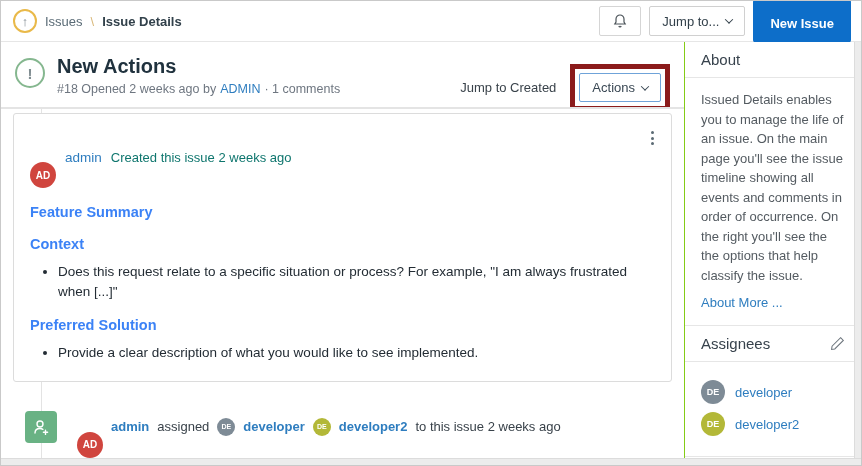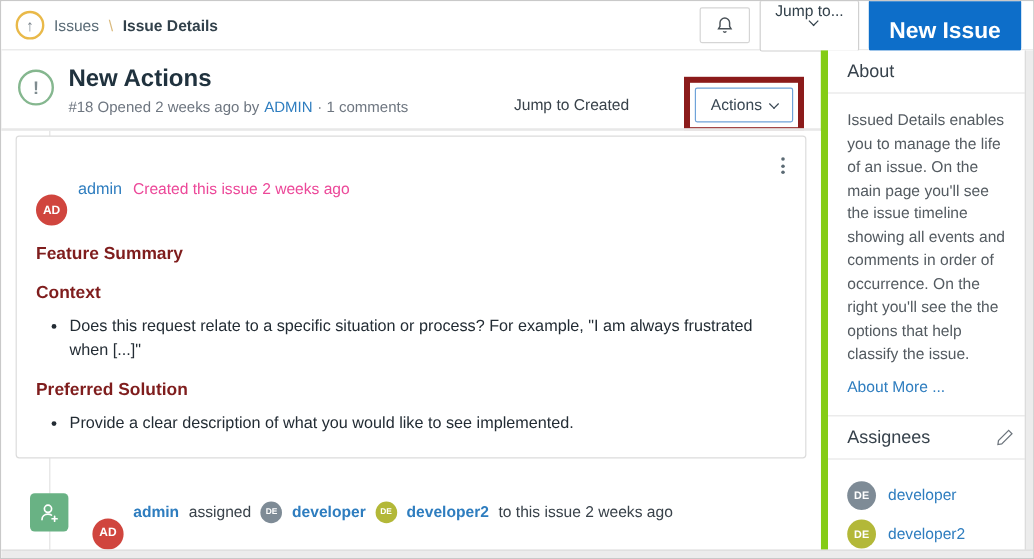--- a/index.html
+++ b/index.html
@@ -9,60 +9,60 @@
 
   
   .topbar { height:41px; display:flex; align-items:center; justify-content:space-between; padding:0 10px 0 12px; border-bottom:1px solid #e6e6e6; background:#fff; }
   .breadcrumb { display:flex; align-items:center; gap:8px; }
   .up-circle { width:24px; height:24px; border:2px solid #e9b949; border-radius:50%; display:flex; align-items:center; justify-content:center; color:#7a848c; font-size:13px; cursor:pointer; }
   .crumb-link { color:#5a6b76; font-size:13px; text-decoration:none; cursor:pointer; }
   .crumb-sep { color:#d9b97c; font-size:13px; }
   .crumb-current { color:#32414b; font-size:13px; font-weight:bold; }
   .topbar-actions { display:flex; align-items:center; gap:8px; }
   .icon-btn { width:42px; height:30px; background:#fff; border:1px solid #d5d5d5; border-radius:2px; display:flex; align-items:center; justify-content:center; cursor:pointer; }
-  .ghost-btn { height:43px; background:#fff; border:1px solid #d0d0d0; border-radius:2px; padding:0 12px; font-size:13px; color:#32404a; display:flex; align-items:center; cursor:pointer; font-family:inherit;flex-direction:column; }
-  .primary-btn { height:44px; background:#0d6ec9; border:1px solid #0d6ec9; border-radius:3px; padding:16px 16px; font-size:19px; color:#fff; font-weight:bold; cursor:pointer; font-family:inherit; }
+  .ghost-btn { height:30px; background:#fff; border:1px solid #d0d0d0; border-radius:2px; padding:0 12px; font-size:13px; color:#32404a; display:flex; align-items:center; cursor:pointer; font-family:inherit; }
+  .primary-btn { height:44px; background:#0d6ec9; border:1px solid #0d6ec9; border-radius:3px; padding:16px 16px; font-size:13px; color:#fff; font-weight:bold; cursor:pointer; font-family:inherit; }
   .chev { display:inline-block; width:6px; height:6px; border-right:1.5px solid currentColor; border-bottom:1.5px solid currentColor; transform:rotate(45deg) translate(-1px,-1px); margin-left:7px; }
 
   
   .body-row { display:flex; height:418px; }
   main.maincol { flex:1; min-width:0; display:flex; flex-direction:column; }
-  aside.sidebar { width:177px; border-left:6px solid #84cc16; background:#fff; }
+  aside.sidebar { width:177px; border-left:1px solid #84cc16; background:#fff; }
 
   
   .issue-header { display:flex; justify-content:space-between; align-items:flex-start; padding:12px 14px 8px 14px; height:65px; }
   .ih-left { display:flex; gap:12px; }
   .status-circle { width:30px; height:30px; margin-top:4px; border:2px solid #85b78f; border-radius:50%; display:flex; align-items:center; justify-content:center; color:#7f8c90; font-size:15px; font-weight:bold; }
   .issue-title { font-size:20px; font-weight:bold; color:#20323e; line-height:1.2; }
   .issue-meta { font-size:12.5px; color:#6e7680; margin-top:4px; display:flex; gap:4px; }
   .ih-right { display:flex; align-items:center; margin-top:10px; }
   .jump-latest { font-size:13px; color:#39424a; margin-right:14px; cursor:pointer; }
-  .annot { border:5px solid #8b1b1b; padding:4px;margin-left:32px; }
+  .annot { border:5px solid #8b1b1b; padding:4px; }
   .actions-btn { background:#fff; border:1px solid #6fa3d9; border-radius:2px; padding:6px 12px; font-size:13px; color:#394753; display:flex; align-items:center; cursor:pointer; font-family:inherit; }
 
   .band { height:14px; background:#f7f7f7; border-top:1px solid #e4e4e4; border-bottom:1px solid #e4e4e4; }
 
   
   .content { position:relative; flex:1; background:#fff; }
   .tl-line { position:absolute; left:40px; top:0; bottom:0; width:1px; background:#e3e3e3; }
   .card { position:relative; margin:4px 12px 0 12px; background:#fff; border:1px solid #dcdcdc; border-radius:3px; padding:12px 16px 18px 16px; }
   .card-head { display:flex; align-items:center; gap:9px; }
   .avatar { border-radius:50%; color:#fff; font-weight:bold; display:flex; align-items:center; justify-content:center; flex:none; }
   .av-red { background:#d0453e; }
   .av-gray { background:#7e8b96; }
   .av-olive { background:#b3b838; }
   .av-26 { width:26px; height:26px; font-size:10px;margin-top:36px; }
   .av-18 { width:18px; height:18px; font-size:7px; }
   .av-24 { width:24px; height:24px; font-size:9px; }
   a.lnk { color:#2e7dbf; text-decoration:none; cursor:pointer; }
   .card-author { font-size:13.5px; }
-  .card-when { font-size:13px; color:#ec4899; }
+  .card-when { font-size:13px; color:#0f766e; }
   .kebab { position:absolute; top:14px; right:14px; display:flex; flex-direction:column; gap:2.5px; cursor:pointer; padding:3px; }
   .kebab i { width:3px; height:3px; border-radius:50%; background:#5b6a74; }
-  .sec-h { font-size:14.5px; font-weight:bold; color:#7f1d1d; margin-top:16px; }
+  .sec-h { font-size:14.5px; font-weight:bold; color:#3b82f6; margin-top:16px; }
   .card ul { margin:10px 0 0 28px; }
   .card li { font-size:13.5px; color:#232c34; line-height:1.45; }
 
   .event { position:relative; display:flex; align-items:center; gap:8px; margin:14px 0 0 24px; font-size:13px; color:#39424a; }
   .event + .event { margin-top:24px; }
   .ev-icon { width:32px; height:32px; border-radius:4px; background:#69b284; display:flex; align-items:center; justify-content:center; margin-right:12px; flex:none; }
   .badge { display:inline-block; border-radius:3px; font-size:12.5px; font-weight:bold; padding:3px 10px; }
   .badge-blue { background:#fbfdff; border:1px solid #4a9ad4; color:#2b7fc0; }
   .badge-red { background:#fceeed; border:1px solid #e0635c; color:#cd3a30; }
 

